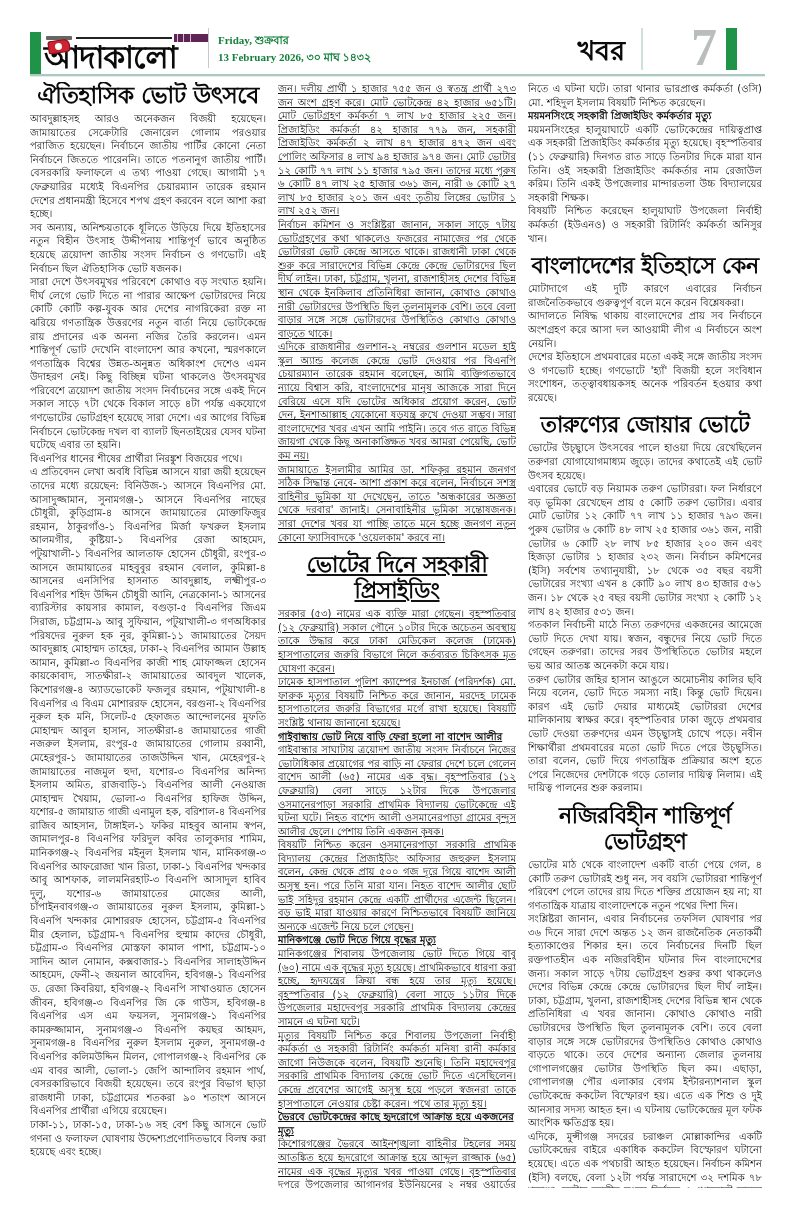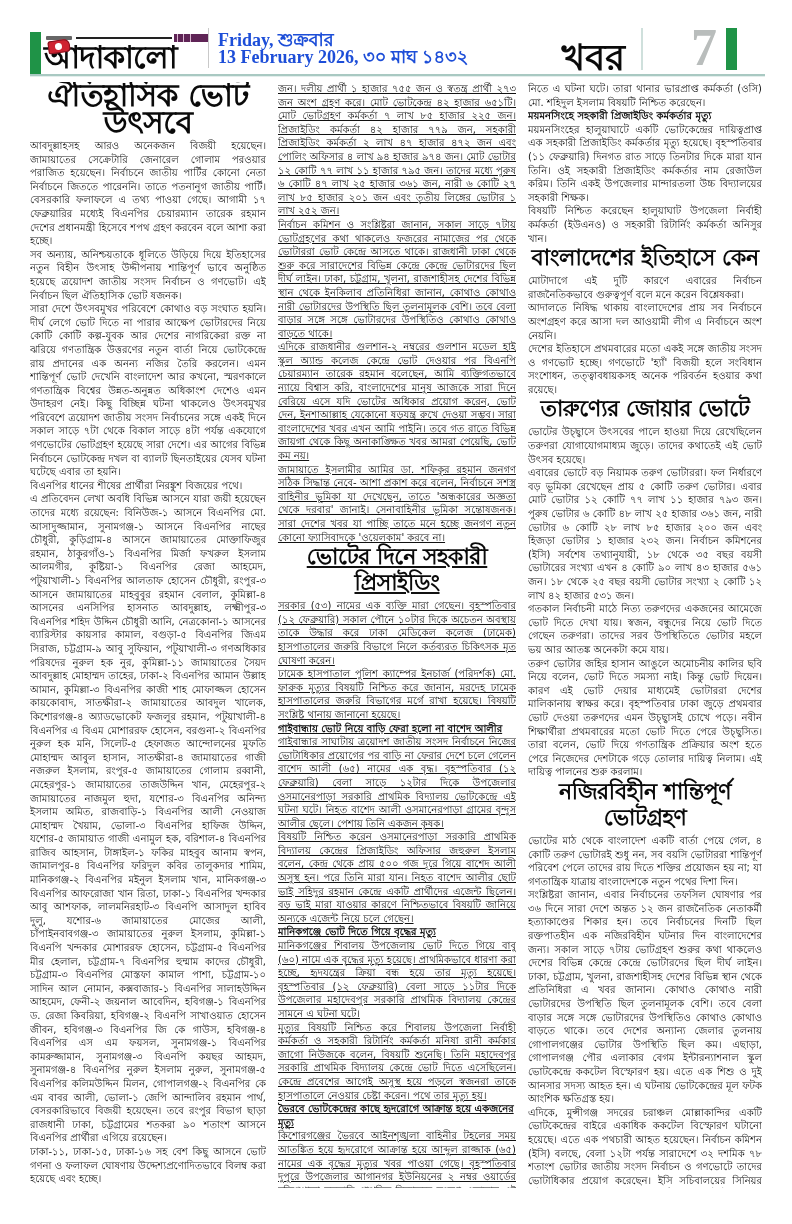--- a/index.html
+++ b/index.html
@@ -16,35 +16,35 @@
   .m-box{position:absolute;right:0;top:-1px;width:34px;height:8px;background:#5f2456;
          background-image:linear-gradient(90deg,transparent 3px,#d9b7d0 3px,#d9b7d0 4px,transparent 4px,
          transparent 9px,#d9b7d0 9px,#d9b7d0 10px,transparent 10px,transparent 16px,#d9b7d0 16px,#d9b7d0 17px,transparent 17px);}
   .m-word{position:absolute;left:14px;top:7px;width:166px;font-size:31px;line-height:36px;
           font-weight:bold;letter-spacing:-1px;color:#0a0a0a;white-space:nowrap;}
   .m-flag{position:absolute;left:18px;top:8px;width:22px;height:13px;background:#cf2331;
           border-radius:3px 6px 4px 2px;transform:rotate(-8deg);box-shadow:inset 0 0 0 1px #7e1220;}
   .m-flag:after{content:"";position:absolute;left:7px;top:3px;width:7px;height:7px;background:#fff;border-radius:50%;}
   .hdr-vline{position:absolute;left:178px;top:4px;width:1px;height:40px;background:#c9c9c9;}
   .dateblk{position:absolute;left:188px;top:8px;font-family:"Liberation Serif",serif;
-           font-weight:bold;font-size:18px;line-height:17px;color:#1d4ed8;white-space:nowrap;}
-  .sect{position:absolute;right:140px;top:6px;font-size:36px;font-weight:bold;color:#0a0a0a;}
+           font-weight:bold;font-size:11px;line-height:17px;color:#15803d;white-space:nowrap;}
+  .sect{position:absolute;right:140px;top:6px;font-size:27px;font-weight:bold;color:#0a0a0a;}
   .sect-vline{position:absolute;right:122px;top:4px;width:2px;height:42px;background:#cfe0dc;}
   .pageno{position:absolute;right:48px;top:-6px;font-family:"Liberation Serif",serif;
           font-size:52px;font-weight:bold;color:#b9bdbc;}
   .pn-greenbar{position:absolute;right:28px;top:4px;width:11px;height:42px;background:#1f9347;}
   .hdr-rule{position:absolute;left:30px;right:27px;top:74px;height:2px;background:#a9c9c2;
             border-bottom:1px solid #e3eeec;}
   
   .cols{position:absolute;left:30px;top:82px;width:732px;height:1106px;display:flex;gap:12px;}
   .col{overflow:hidden;height:1106px;}
   .c1{width:236px;} .c2{width:238px;text-decoration:underline;} .c3{width:234px;}
   h1.head{margin:0 0 3px 0;text-align:center;font-weight:bold;color:#0a0a0a;
-          font-size:31px;line-height:27px;letter-spacing:-.5px;}
-  h1.head2{font-size:22px;line-height:26px;margin-top:0;}
+          font-size:23px;line-height:27px;letter-spacing:-.5px;}
+  h1.head2{font-size:22px;line-height:26px;margin-top:8px;}
   p.body{margin:0;font-size:10px;line-height:13.6px;text-align:justify;color:#161616;}
   p.sub{margin:0;font-size:10px;line-height:13.6px;font-weight:bold;color:#0c0c0c;text-align:left;}
 </style>
 </head>
 <body>
 
 <div class="sheet">
 
   <div class="hdr">
     <div class="masthead">

